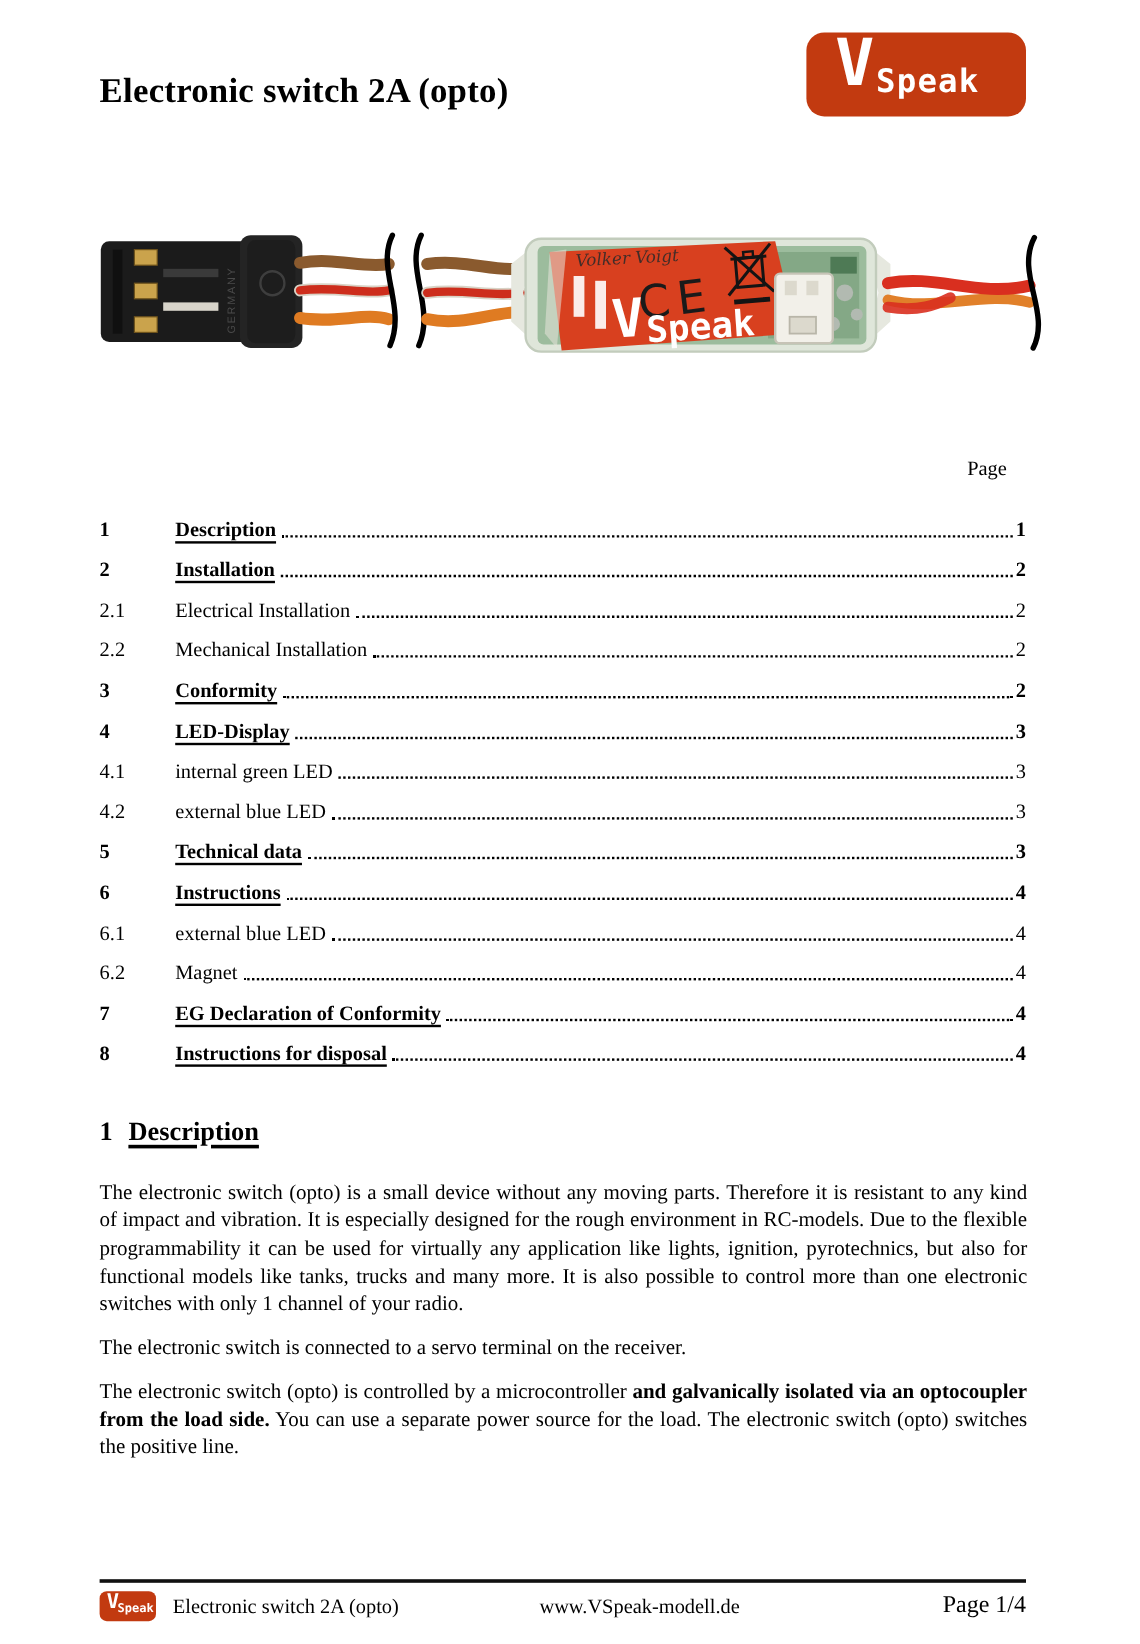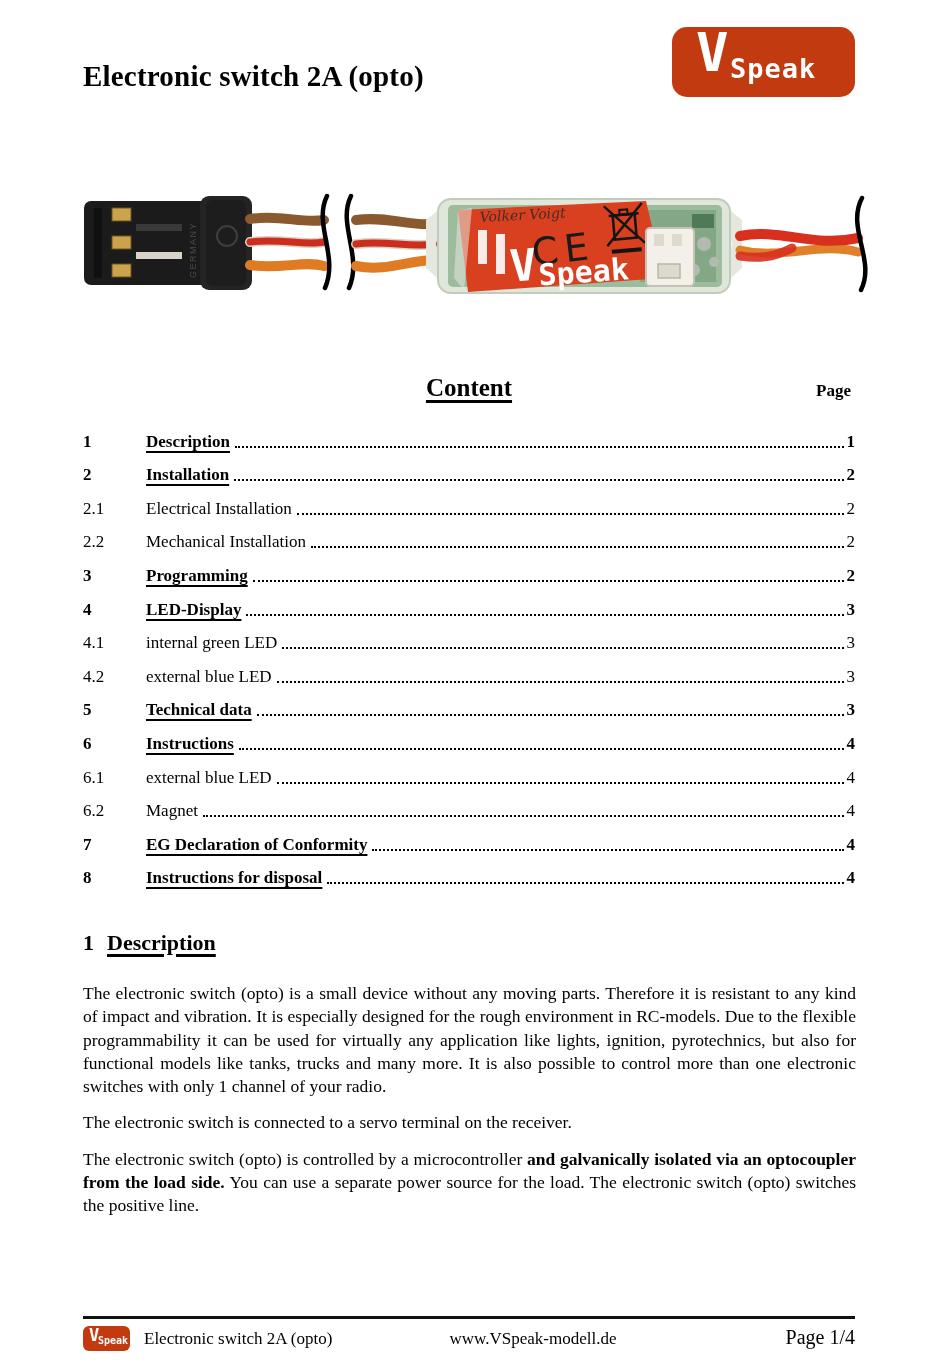--- a/index.html
+++ b/index.html
@@ -37,21 +37,21 @@
   .photo { position: absolute; left: 80px; top: 186px; width: 795px; height: 122px; }
 
   
   .toc { position: absolute; left: 83px; top: 374px; width: 772px; }
   .toc-head { position: relative; height: 34px; }
   .toc-heading {
     position: absolute; left: 0; right: 0; text-align: center;
     font-size: 25px; font-weight: bold;
     text-decoration: underline; text-decoration-thickness: 2.5px; text-underline-offset: 4px;
   }
-  .toc-pagelabel { position: absolute; right: 4px; top: 7px; font-size: 17px; font-weight: bold; }
+  .toc-pagelabel { position: absolute; right: 16px; top: 7px; font-size: 17px; }
   .toc-list { margin-top: 10px; }
   .toc-row { display: flex; align-items: flex-end; height: 33.6px; font-size: 17px; }
   .toc-num { width: 63px; flex: 0 0 63px; }
   .toc-title { white-space: nowrap; }
   .toc-dots { flex: 1 1 auto; border-bottom: 2px dotted #000; margin: 0 3px 4px 5px; }
   .toc-page { flex: 0 0 auto; }
   .toc-row.b .toc-num, .toc-row.b .toc-page { font-weight: bold; }
   .toc-row.b .toc-title {
     font-weight: bold;
     text-decoration: underline; text-decoration-thickness: 2px; text-underline-offset: 3.5px;
@@ -194,21 +194,20 @@
       <path d="M660,70 C686,74 700,68 712,62" stroke="#d92f1f" stroke-width="9" opacity="0.9"></path>
     </g>
 
     <g fill="none" stroke="#000" stroke-width="4.5" stroke-linecap="round">
       <path d="M782,12 C766,42 796,74 781,104"></path>
     </g>
   </svg>
 
   <div class="toc">
     <div class="toc-head">
-      <div class="toc-heading">Content</div>
       <div class="toc-pagelabel">Page</div>
     </div>
     <div class="toc-list">
       <div class="toc-row b">
         <span class="toc-num">1</span>
           <span class="toc-title">Description</span>
           <span class="toc-dots"></span>
           <span class="toc-page">1</span>
       </div>
       <div class="toc-row b">
@@ -224,21 +223,21 @@
           <span class="toc-page">2</span>
       </div>
       <div class="toc-row">
         <span class="toc-num">2.2</span>
           <span class="toc-title">Mechanical Installation</span>
           <span class="toc-dots"></span>
           <span class="toc-page">2</span>
       </div>
       <div class="toc-row b">
         <span class="toc-num">3</span>
-          <span class="toc-title">Programming</span>
+          <span class="toc-title">Conformity</span>
           <span class="toc-dots"></span>
           <span class="toc-page">2</span>
       </div>
       <div class="toc-row b">
         <span class="toc-num">4</span>
           <span class="toc-title">LED-Display</span>
           <span class="toc-dots"></span>
           <span class="toc-page">3</span>
       </div>
       <div class="toc-row">

